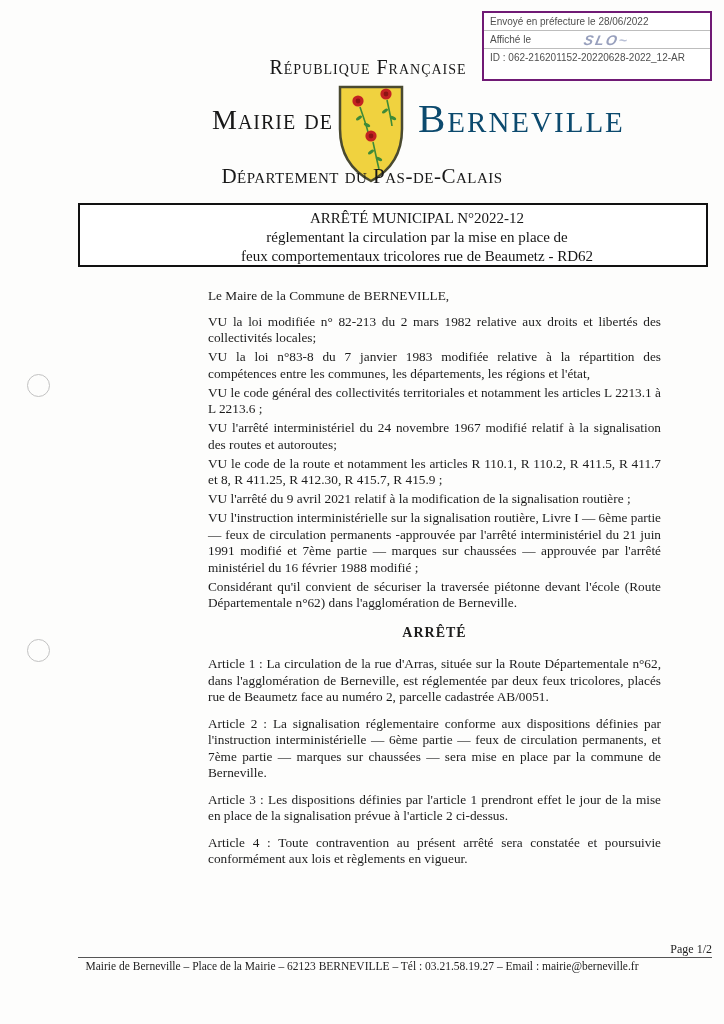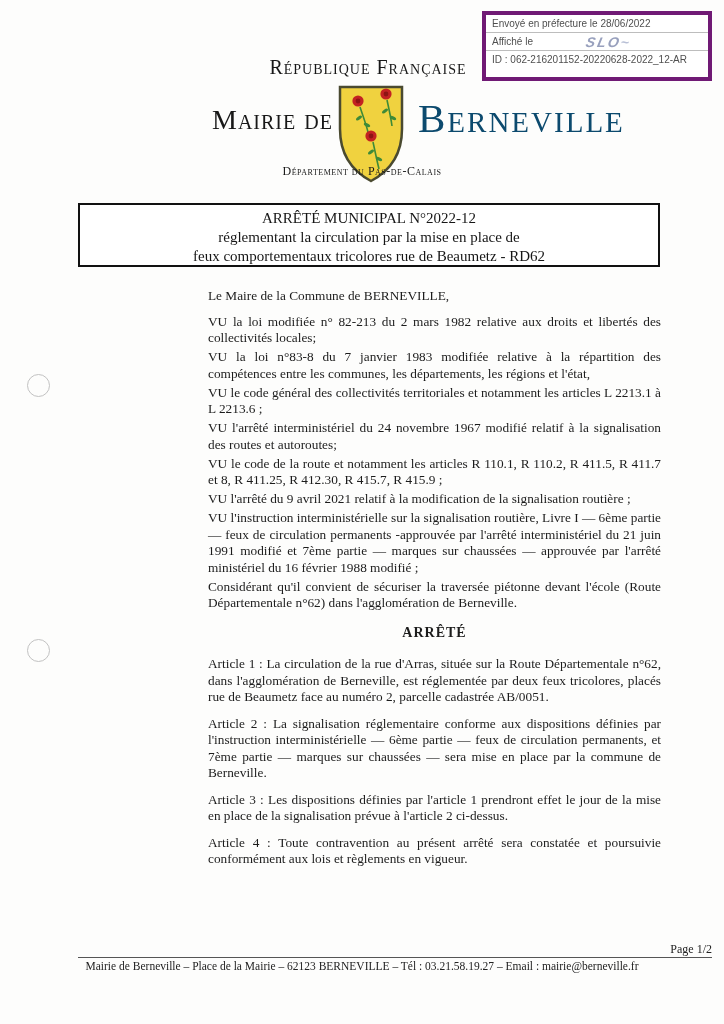--- a/index.html
+++ b/index.html
@@ -5,21 +5,21 @@
   html,body{margin:0;padding:0;}
   body{background:#e8e8e8;font-family:"Liberation Serif",serif;}
   .page{
     position:relative;width:724px;height:1024px;background:#fdfdfc;
     margin:0 auto;overflow:hidden;color:#1f1f1f;
   }
 
   
   .stamp{
     position:absolute;left:482px;top:11px;width:230px;height:70px;
-    border:4px solid #701a75;background:#fff;
+    border:2px solid #701a75;background:#fff;
     font-family:"Liberation Sans",sans-serif;font-size:10px;color:#4f4f4f;
     box-sizing:border-box;
   }
   .stamp-row{
     position:relative;height:17px;line-height:17px;padding-left:6px;
     border-bottom:1px solid #bdbdbd;white-space:nowrap;overflow:hidden;
   }
   .stamp-row:last-child{border-bottom:none;}
   .slo{
     position:absolute;left:100px;top:1px;
@@ -37,29 +37,30 @@
     position:absolute;left:212px;top:104px;
     font-variant:small-caps;font-size:28px;letter-spacing:1px;color:#181818;
   }
   .shield{position:absolute;left:336px;top:84px;}
   .commune{
     position:absolute;left:418px;top:94px;
     font-variant:small-caps;font-size:41px;letter-spacing:2px;color:#0c4a6e;
   }
   .departement{
     position:absolute;left:0;top:164px;width:724px;text-align:center;
-    font-variant:small-caps;font-size:12px;letter-spacing:0.5px;color:#181818;
+    font-variant:small-caps;font-size:21px;letter-spacing:0.5px;color:#181818;
   }
 
   
   .title-box{
     position:absolute;left:78px;top:203px;width:578px;height:56px;
     border:2px solid #111;background:#fff;
     text-align:center;font-size:15px;line-height:19px;padding-top:4px;
     color:#161616;
+    padding-left:48px;
   }
 
   
   .punch-hole{
     position:absolute;width:21px;height:21px;border-radius:50%;
     border:1.5px solid #c2c2c2;background:#fdfdfc;
   }
   .hole-1{left:27px;top:374px;}
   .hole-2{left:27px;top:639px;}
 

